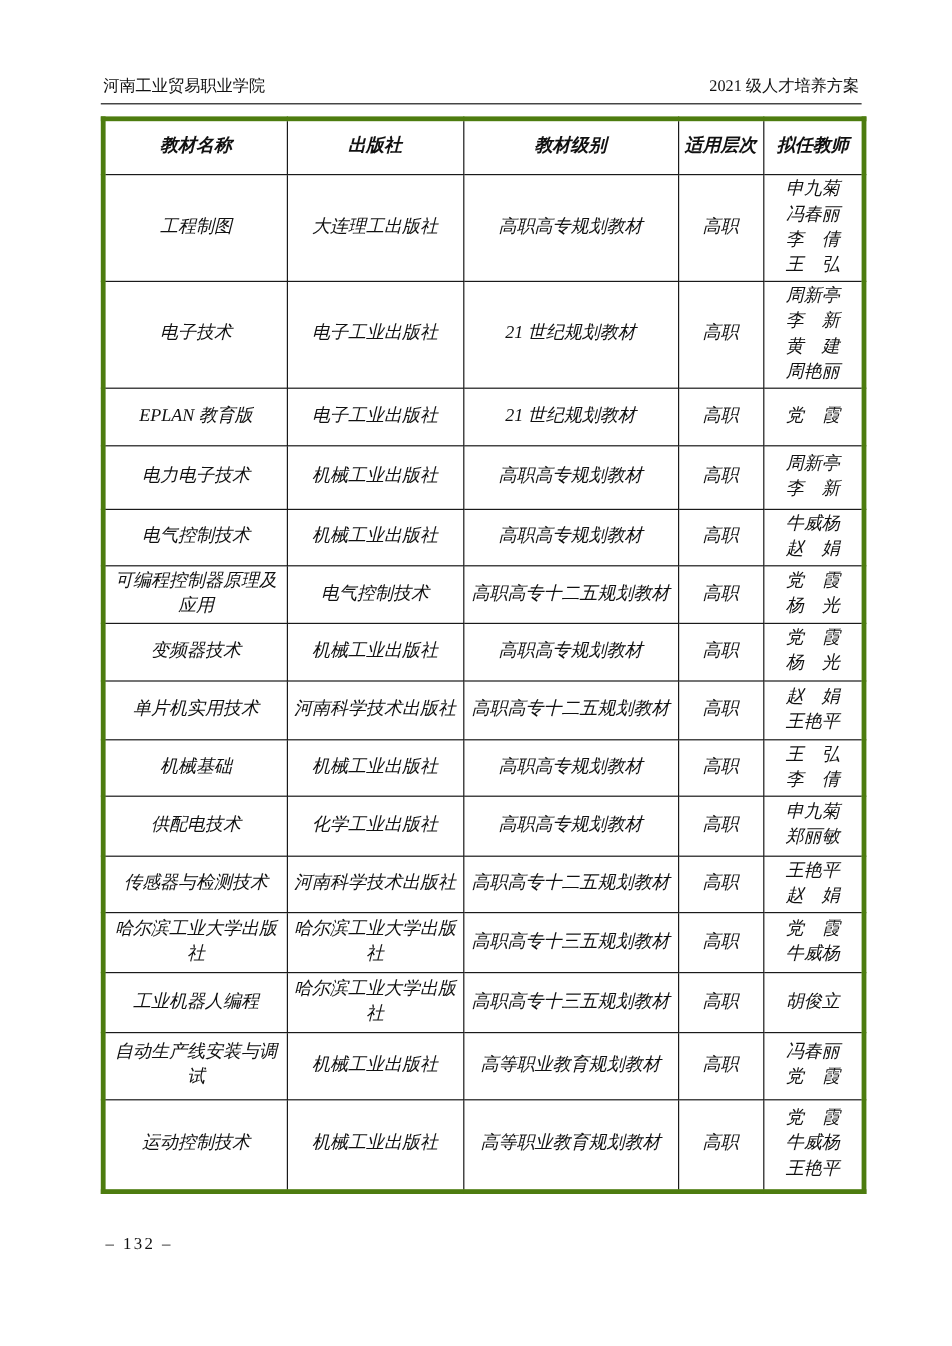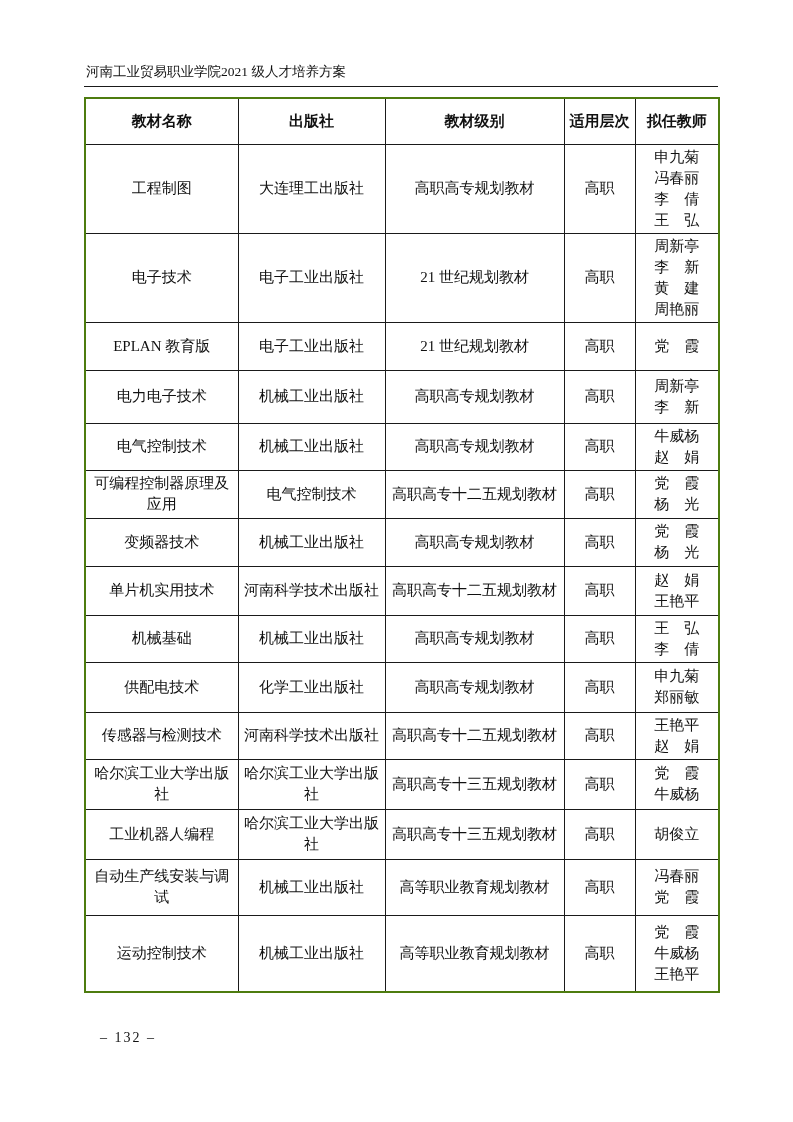--- a/index.html
+++ b/index.html
@@ -10,33 +10,35 @@
     color: #111111;
     position: relative;
     overflow: hidden;
   }
   .page { width: 793px; height: 1122px; background: #ffffff; position: relative; }
   .content { position: absolute; left: 84px; top: 0; width: 634px; }
 
   .doc-header {
     margin-top: 62px;
     display: flex;
+    justify-content: space-between;
     align-items: flex-end;
     font-size: 13.5px;
     line-height: 20px;
     padding: 0 2px 4px 2px;
   }
   .header-rule { border-top: 1.6px solid #1a1a1a; height: 0; }
 
   table.textbook-table {
     margin-top: 10px;
     border-collapse: collapse;
     table-layout: fixed;
     width: 634px;
-    border: 2px solid #4d7c0f;
+    border: 4px solid #4d7c0f;
+    font-style: italic;
   }
   table.textbook-table td, table.textbook-table th {
     border: 1px solid #1a1a1a;
     font-size: 15px;
     font-weight: normal;
     text-align: center;
     vertical-align: middle;
     padding: 2px 4px;
     line-height: 21px;
     word-break: break-all;
@@ -47,21 +49,21 @@
   }
   td.teachers {
     white-space: pre-line;
     line-height: 19px;
     padding: 2px 2px;
   }
   td.wrap-left { text-align: left; }
 
   .page-number {
     position: absolute;
-    left: 100px;
+    left: 88px;
     top: 1030px;
     font-size: 14px;
     letter-spacing: 2px;
   }
 </style>
 </head>
 <body>
 
 <div class="page">
   <div class="content">

